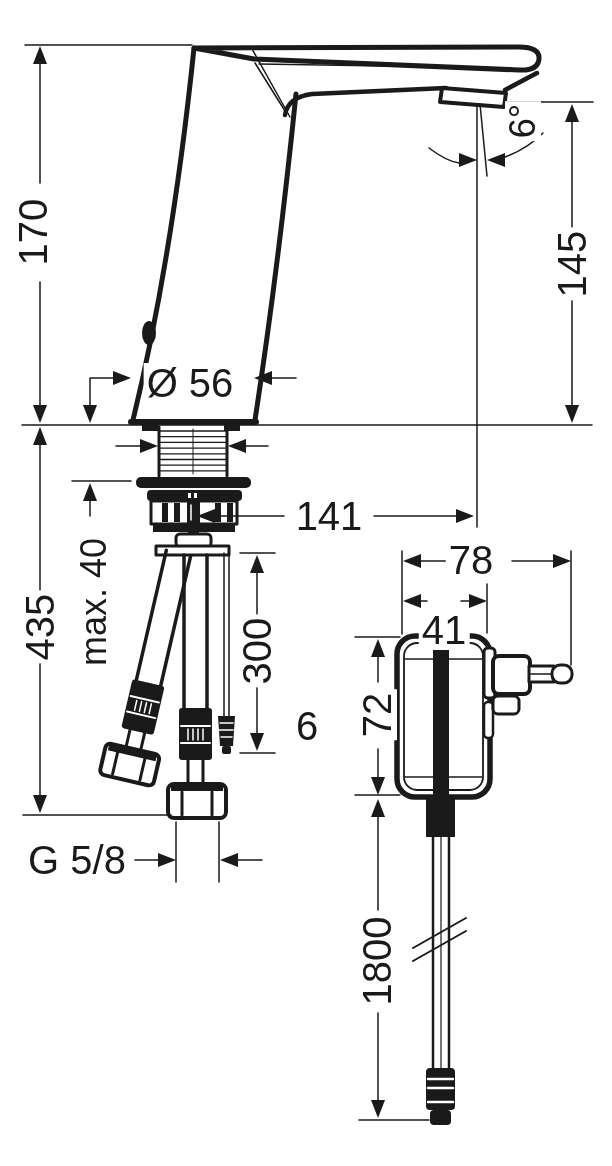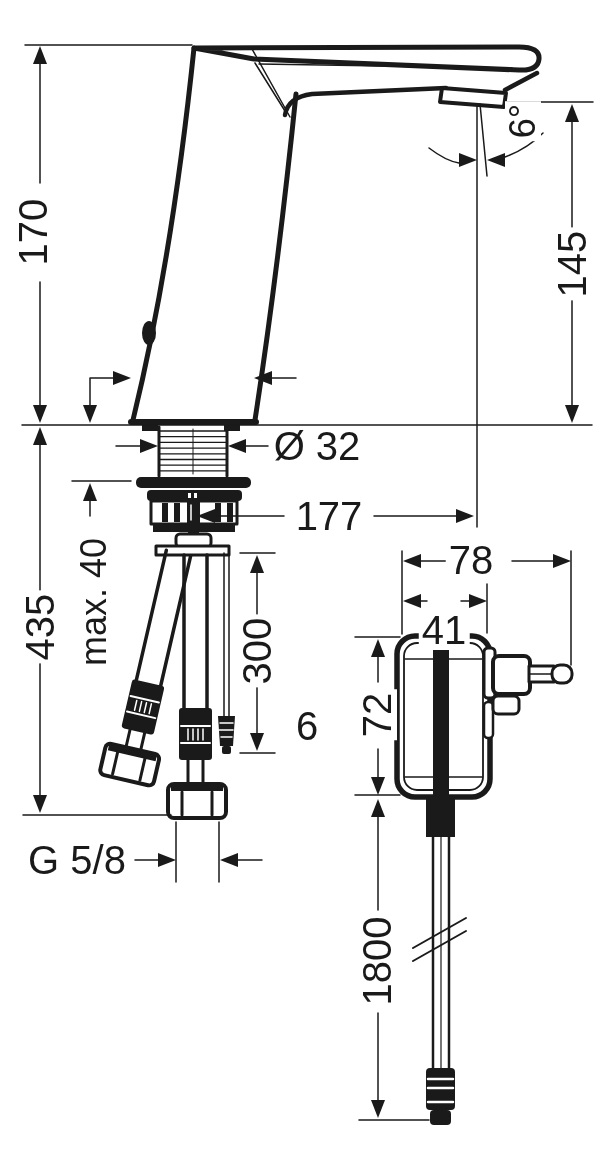--- a/index.html
+++ b/index.html
@@ -235,22 +235,22 @@
         <polygon points="378,1118 371,1100 385,1100" fill="#1a1a1a" stroke="none"></polygon>
         <path d="M359,1120 H429"></path>
       </g>
     </g>
   </g>
 </svg>
 
 <div class="lbl rot" style="left:33px;top:232px">170</div>
 <div class="lbl rot" style="left:40px;top:627px">435</div>
 <div class="lbl rot small" style="left:94px;top:602px">max. 40</div>
-<div class="lbl" style="left:317px;top:446px">Ø 32</div>
-<div class="lbl" style="left:329px;top:516px">177</div>
+<div class="lbl" style="left:190px;top:383px">Ø 56</div>
+<div class="lbl" style="left:329px;top:516px">141</div>
 <div class="lbl rot" style="left:257px;top:651px">300</div>
 <div class="lbl" style="left:307px;top:726px">6</div>
 <div class="lbl" style="left:77px;top:860px">G 5/8</div>
 <div class="lbl rot" style="left:572px;top:264px">145</div>
 <div class="lbl rot small" style="left:523px;top:121px">6°</div>
 <div class="lbl" style="left:471px;top:560px">78</div>
 <div class="lbl" style="left:444px;top:630px">41</div>
 <div class="lbl rot" style="left:377px;top:715px">72</div>
 <div class="lbl rot" style="left:377px;top:961px">1800</div>
 

